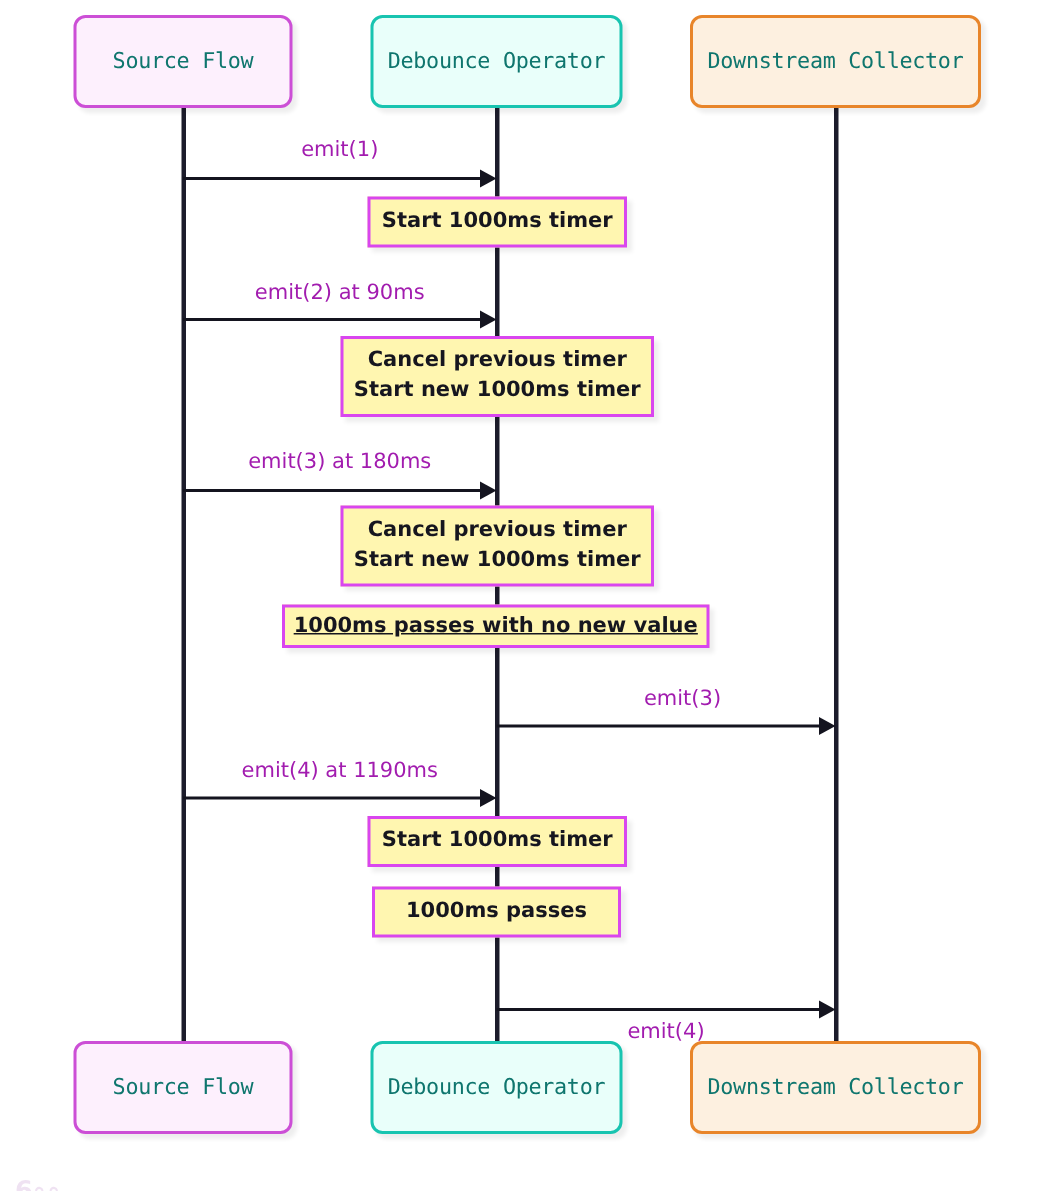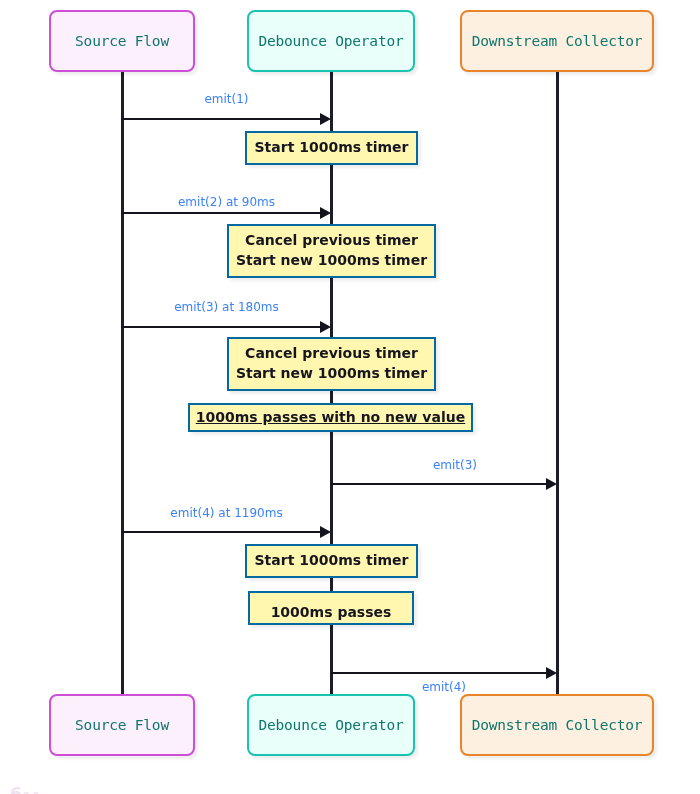--- a/index.html
+++ b/index.html
@@ -49,30 +49,30 @@
   .msg-arrow {
     position: absolute;
     width: 0; height: 0;
     border-top: 6px solid transparent;
     border-bottom: 6px solid transparent;
     border-left: 11px solid #14141f;
   }
   .msg-label {
     position: absolute;
     font-family: "DejaVu Sans", "Liberation Sans", sans-serif;
-    font-size: 12px;
-    color: #3b82f6;
+    font-size: 14px;
+    color: #a21caf;
     white-space: nowrap;
     text-align: center;
   }
   .note-box {
     position: absolute;
     box-sizing: border-box;
     background: #fff6b0;
-    border: 2px solid #0369a1;
+    border: 2px solid #d946ef;
     box-shadow: 3px 3px 3px rgba(0,0,0,0.07);
     display: flex;
     flex-direction: column;
     align-items: center;
     justify-content: center;
     font-family: "DejaVu Sans", "Liberation Sans", sans-serif;
     font-weight: bold;
     font-size: 14px;
     color: #16161f;
     line-height: 1.42;
@@ -128,21 +128,21 @@
       <span>Debounce Operator</span>
     </div>
     <div class="actor-box" style="left: 460px; top: 694px; width: 194px; height: 62px; background: rgb(253, 240, 224); border-color: rgb(232, 133, 42);">
       <span>Downstream Collector</span>
     </div>
     <div class="msg-line" style="left: 122px; top: 118px; width: 199px;"></div>
     <div class="msg-arrow" style="left: 320px; top: 113px;"></div>
     <div class="msg-label" style="left: 122px; width: 209px; top: 92px;">emit(1)</div>
     <div class="msg-line" style="left: 122px; top: 212px; width: 199px;"></div>
     <div class="msg-arrow" style="left: 320px; top: 207px;"></div>
-    <div class="msg-label" style="left: 122px; width: 209px; top: 187px; margin-top: 8px;">emit(2) at 90ms</div>
+    <div class="msg-label" style="left: 122px; width: 209px; top: 187px;">emit(2) at 90ms</div>
     <div class="msg-line" style="left: 122px; top: 326px; width: 199px;"></div>
     <div class="msg-arrow" style="left: 320px; top: 321px;"></div>
     <div class="msg-label" style="left: 122px; width: 209px; top: 300px;">emit(3) at 180ms</div>
     <div class="msg-line" style="left: 331px; top: 483px; width: 216px;"></div>
     <div class="msg-arrow" style="left: 546px; top: 478px;"></div>
     <div class="msg-label" style="left: 342px; width: 226px; top: 458px;">emit(3)</div>
     <div class="msg-line" style="left: 122px; top: 531px; width: 199px;"></div>
     <div class="msg-arrow" style="left: 320px; top: 526px;"></div>
     <div class="msg-label" style="left: 122px; width: 209px; top: 506px;">emit(4) at 1190ms</div>
     <div class="msg-line" style="left: 331px; top: 672px; width: 216px;"></div>
@@ -158,21 +158,21 @@
     <div class="note-box" style="left: 227px; top: 337px; width: 209px; height: 54px;">
       <span>Cancel previous timer</span>
       <span>Start new 1000ms timer</span>
     </div>
     <div class="note-box" style="left: 188px; top: 403px; width: 285px; height: 29px; text-decoration: underline;">
       <span>1000ms passes with no new value</span>
     </div>
     <div class="note-box" style="left: 245px; top: 544px; width: 173px; height: 34px;">
       <span>Start 1000ms timer</span>
     </div>
-    <div class="note-box" style="left: 248px; top: 591px; width: 166px; height: 34px; justify-content: flex-end;">
+    <div class="note-box" style="left: 248px; top: 591px; width: 166px; height: 34px;">
       <span>1000ms passes</span>
     </div>
   </div>
 
 <div class="watermark">
   <span class="wm-logo">6∘∘</span>
   <span class="wm-text">六数跨境</span>
 </div>
 
 </body></html>

